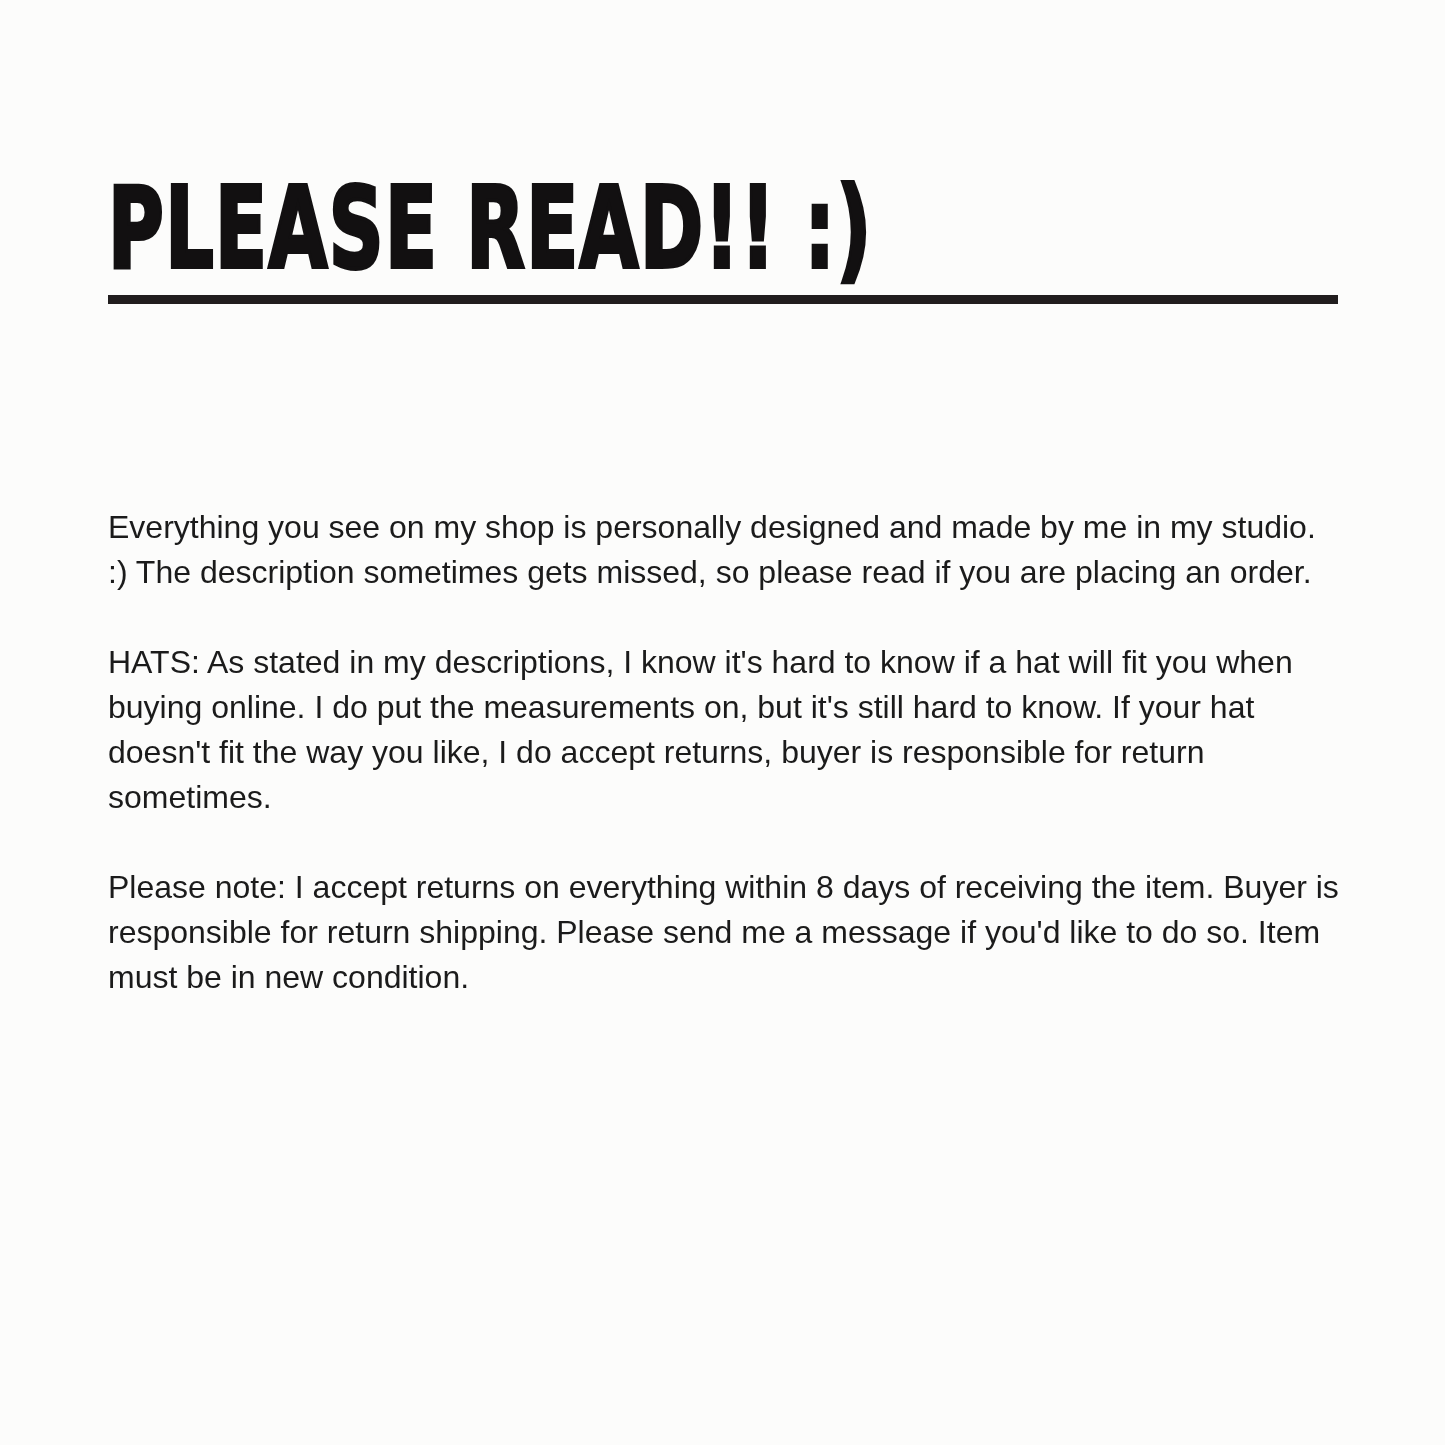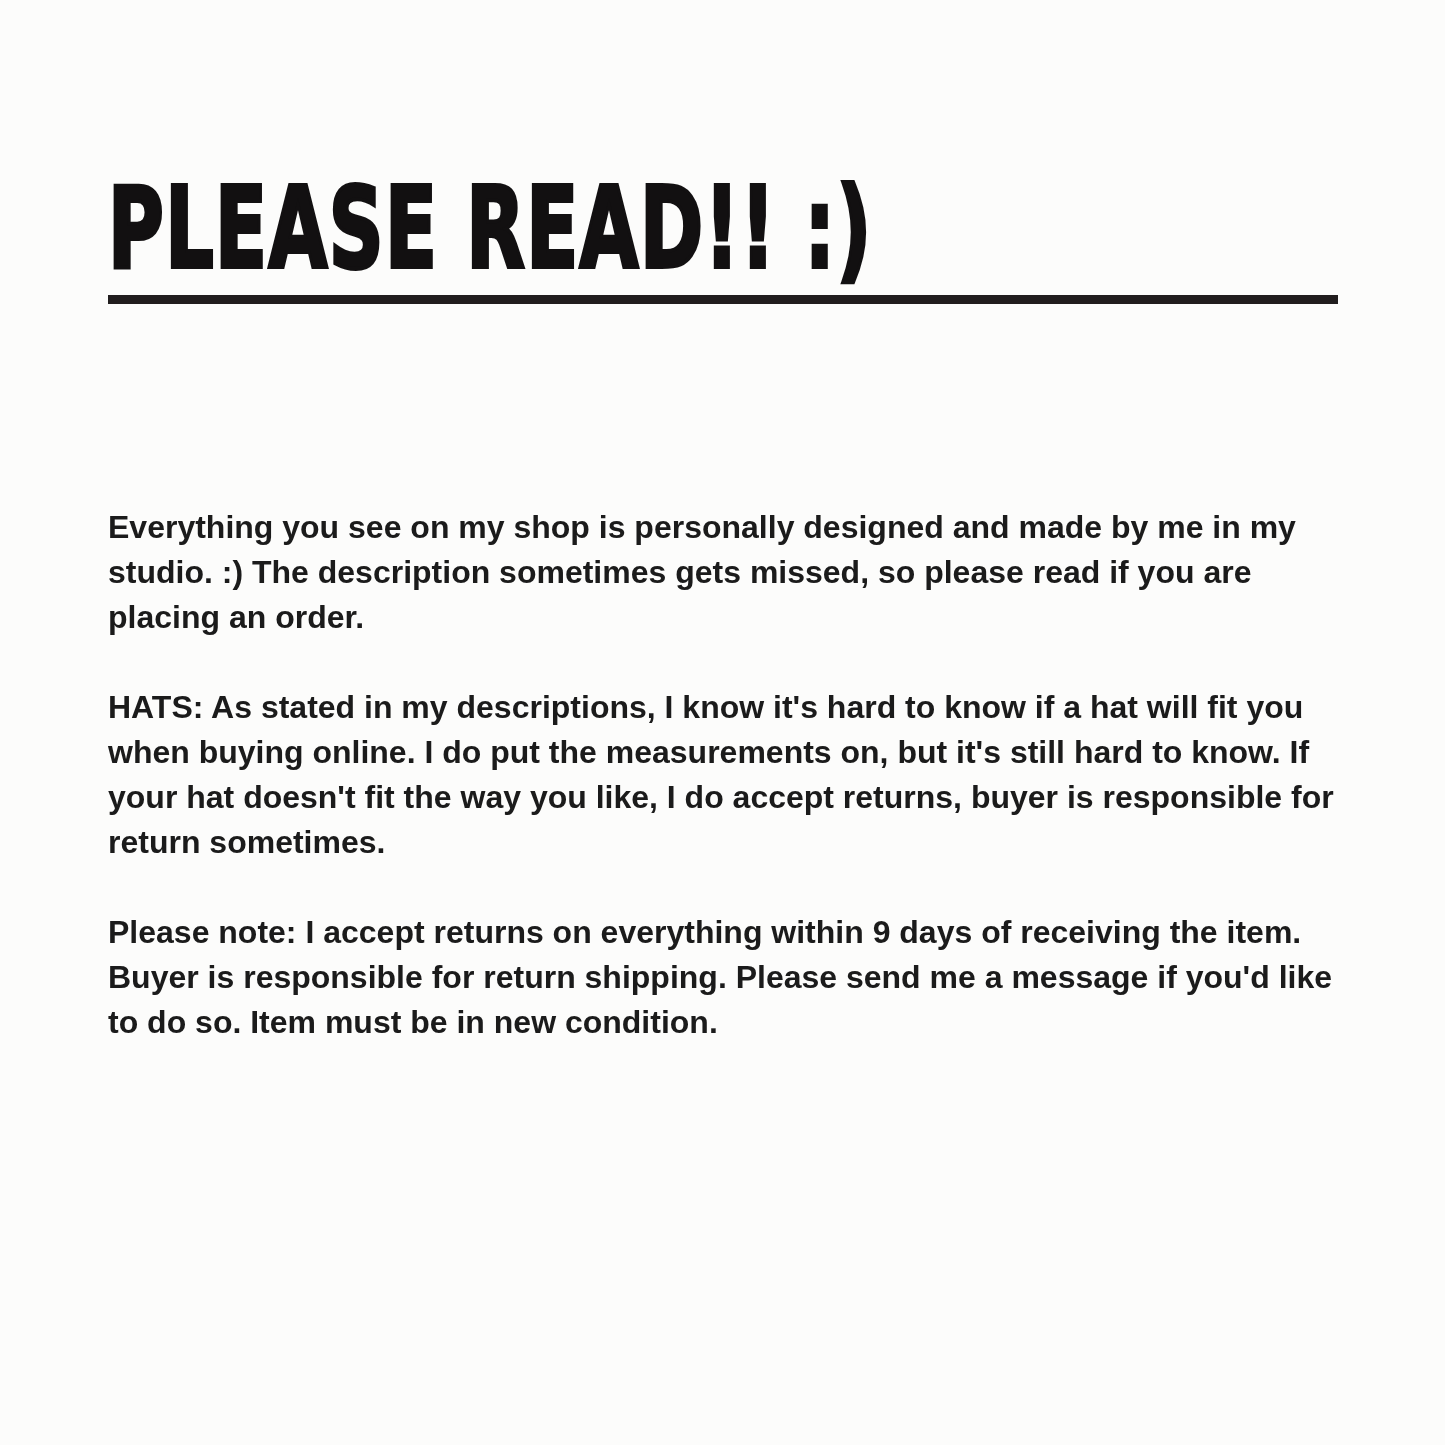--- a/index.html
+++ b/index.html
@@ -44,30 +44,29 @@
     margin-top: 201px;
     width: 1232px;
     font-size: 32px;
     line-height: 45px;
     color: #1b1b1b;
     letter-spacing: 0;
   }
   .body-copy p {
     margin: 0 0 45px 0;
     padding: 0;
-    font-weight: bold;
   }
   .body-copy p:last-child {
     margin-bottom: 0;
   }
 </style>
 </head>
 <body>
 
 <div class="canvas">
   <h1 class="headline">PLEASE READ!! :)</h1>
   <div class="rule"></div>
   <div class="body-copy">
     <p>Everything you see on my shop is personally designed and made by me in my studio. :) The description sometimes gets missed, so please read if you are placing an order.</p>
     <p>HATS: As stated in my descriptions, I know it's hard to know if a hat will fit you when buying online. I do put the measurements on, but it's still hard to know. If your hat doesn't fit the way you like, I do accept returns, buyer is responsible for return sometimes.</p>
-    <p>Please note: I accept returns on everything within 9 days of receiving the item. Buyer is responsible for return shipping. Please send me a message if you'd like to do so. Item must be in new condition.</p>
+    <p>Please note: I accept returns on everything within 8 days of receiving the item. Buyer is responsible for return shipping. Please send me a message if you'd like to do so. Item must be in new condition.</p>
   </div>
 </div>
 
 </body></html>

